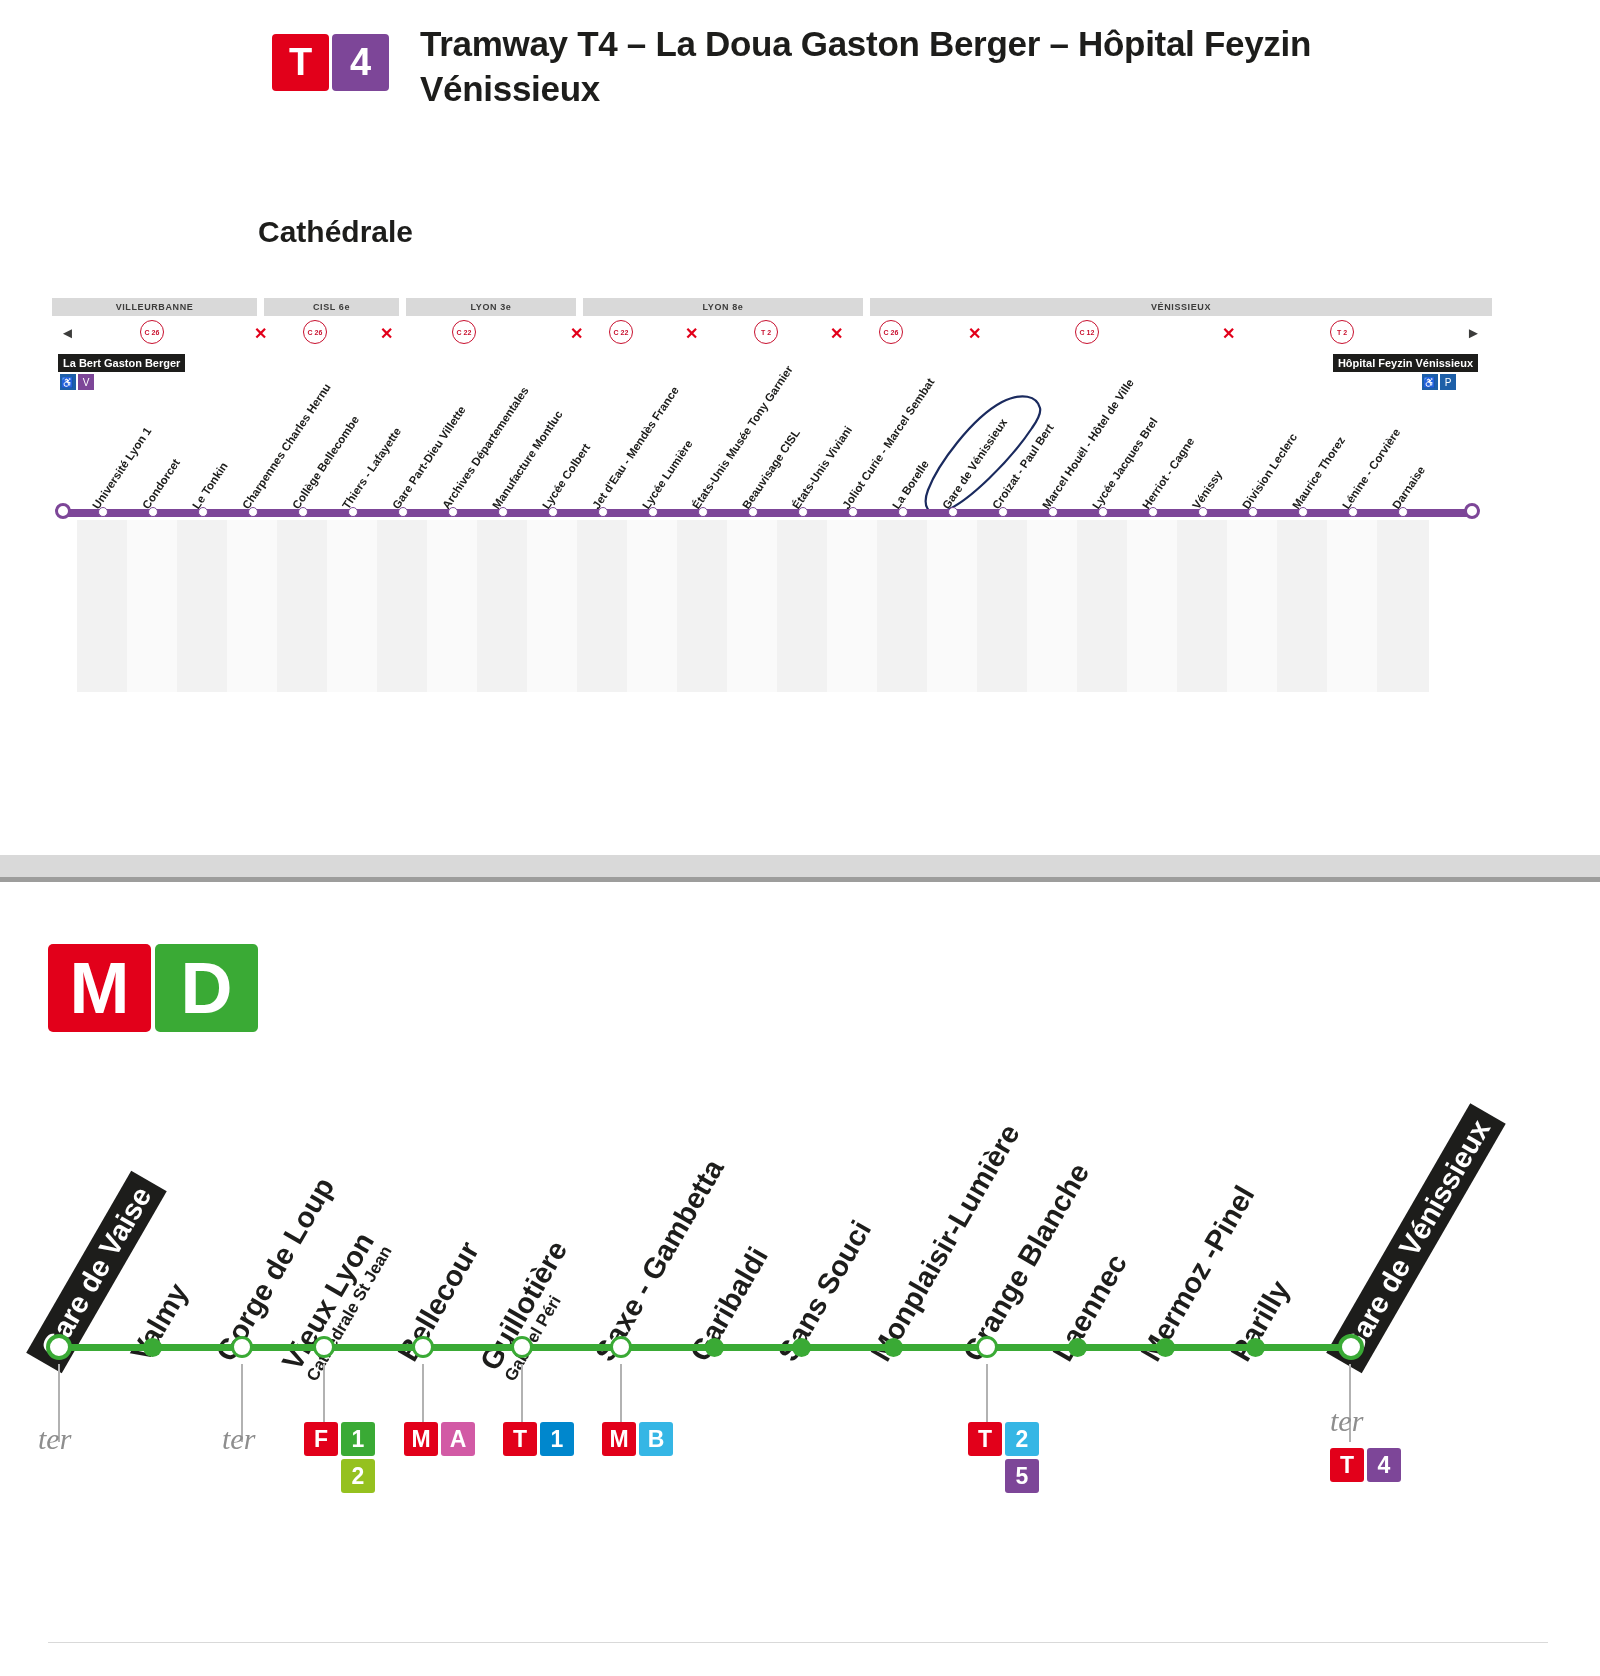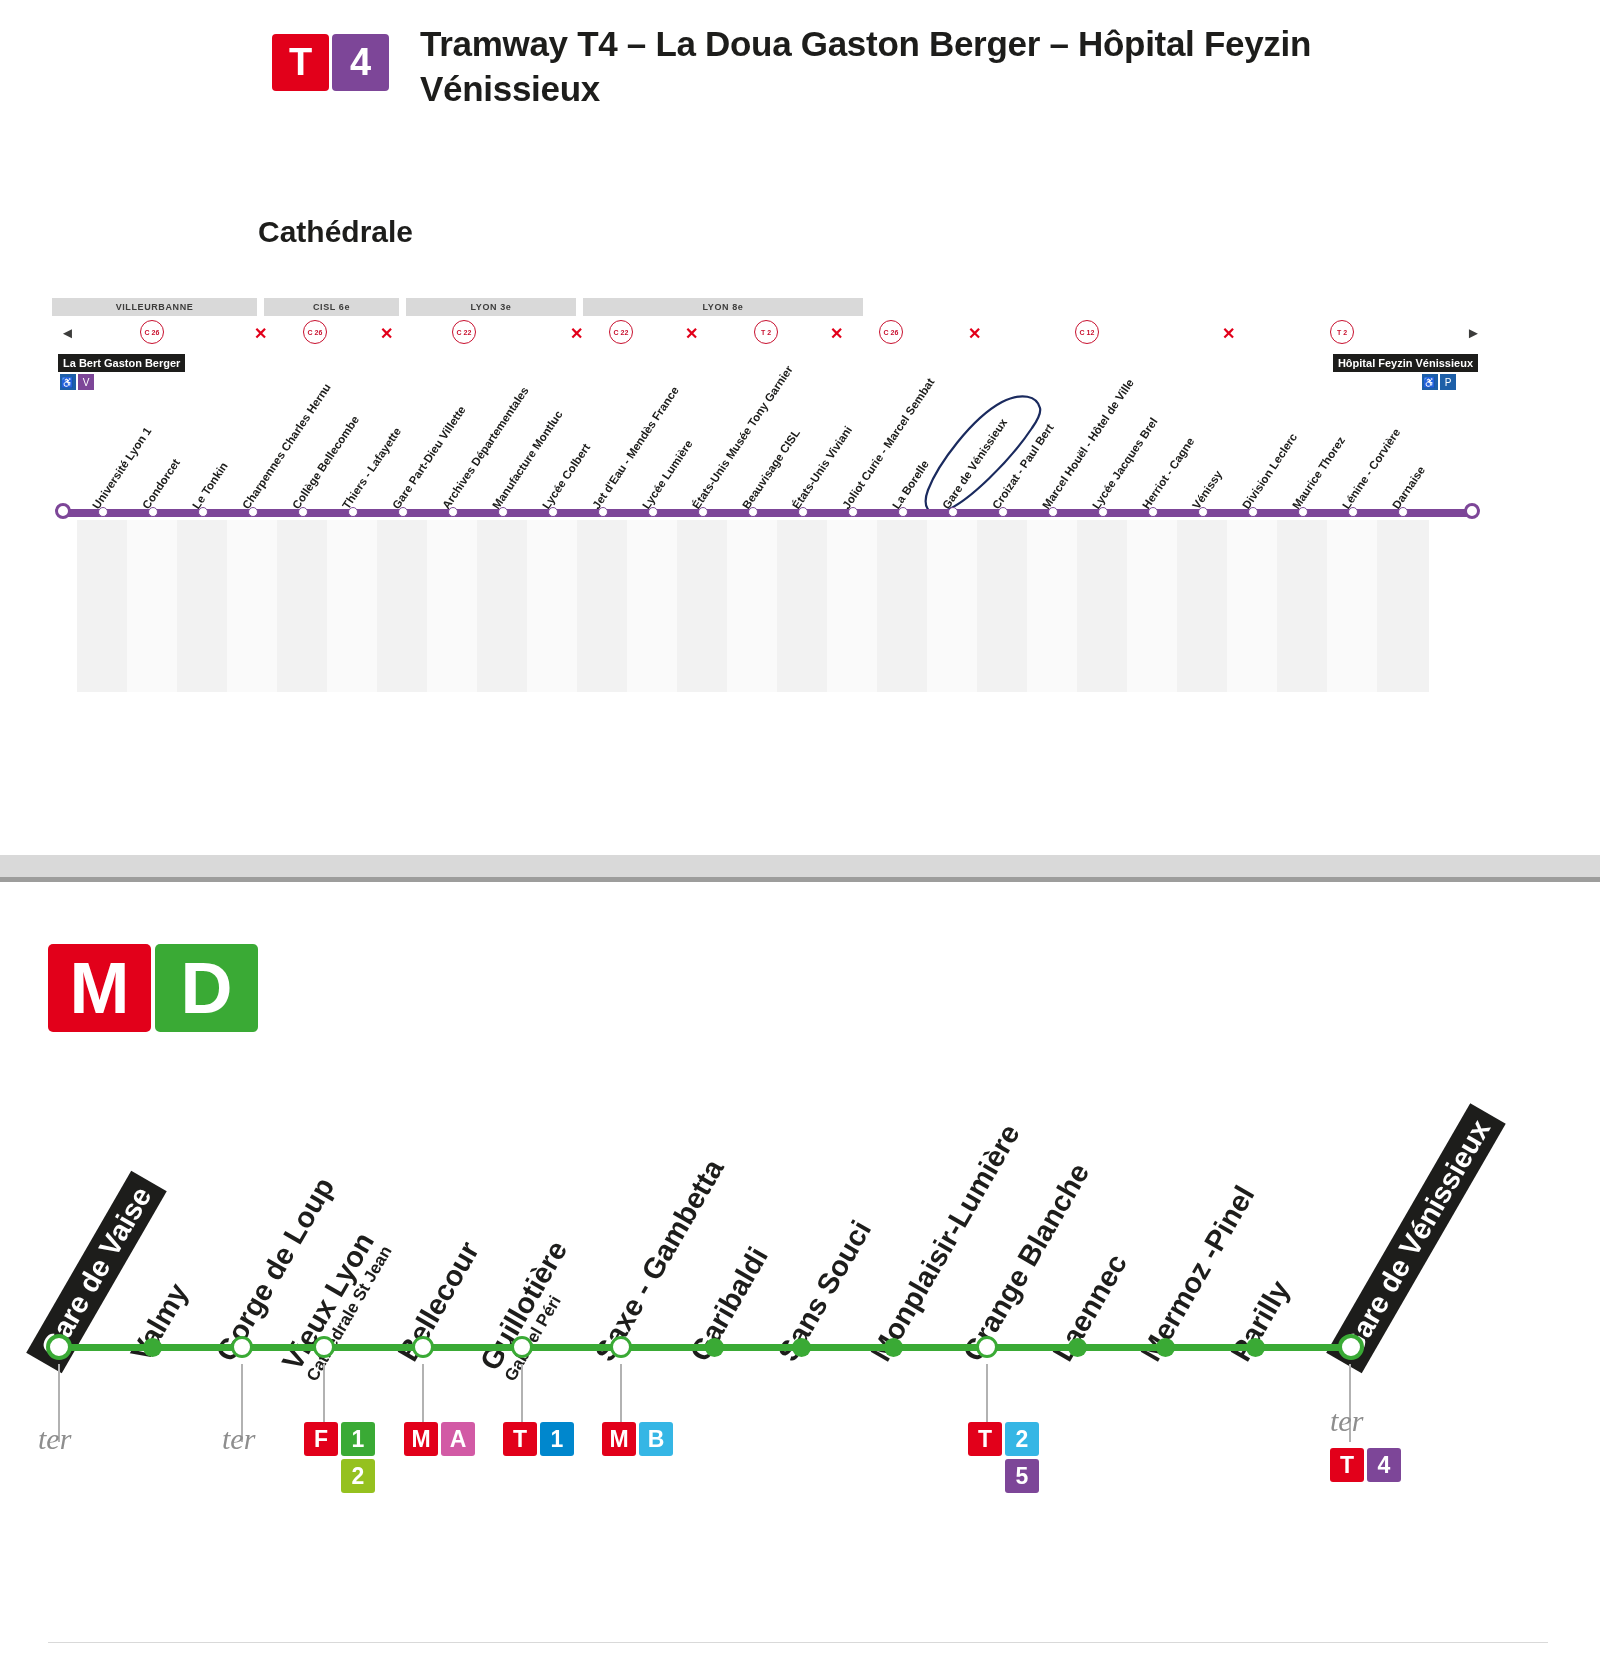--- a/index.html
+++ b/index.html
@@ -197,20 +197,21 @@
 
     <div class="thermo-label">Cathédrale</div>
 
     <div class="thermo-frame">
 
       <div class="commune-band">
         <div class="commune" style="left:0px;width:205px;">VILLEURBANNE</div>
         <div class="commune" style="left:212px;width:135px;">CISL 6e</div>
         <div class="commune" style="left:354px;width:170px;">LYON 3e</div>
         <div class="commune" style="left:531px;width:280px;">LYON 8e</div>
+        <div class="commune" style="left:818px;width:622px;">VÉNISSIEUX</div>
       </div>
 
       <div class="conn-row">
         <div class="arrow-l">◄</div>
         <div class="conn-ico" style="left:118px;">C 26</div>
         <div class="conn-x" style="left:232px;">✕</div>
         <div class="conn-ico" style="left:281px;">C 26</div>
         <div class="conn-x" style="left:358px;">✕</div>
         <div class="conn-ico" style="left:430px;">C 22</div>
         <div class="conn-x" style="left:548px;">✕</div>

